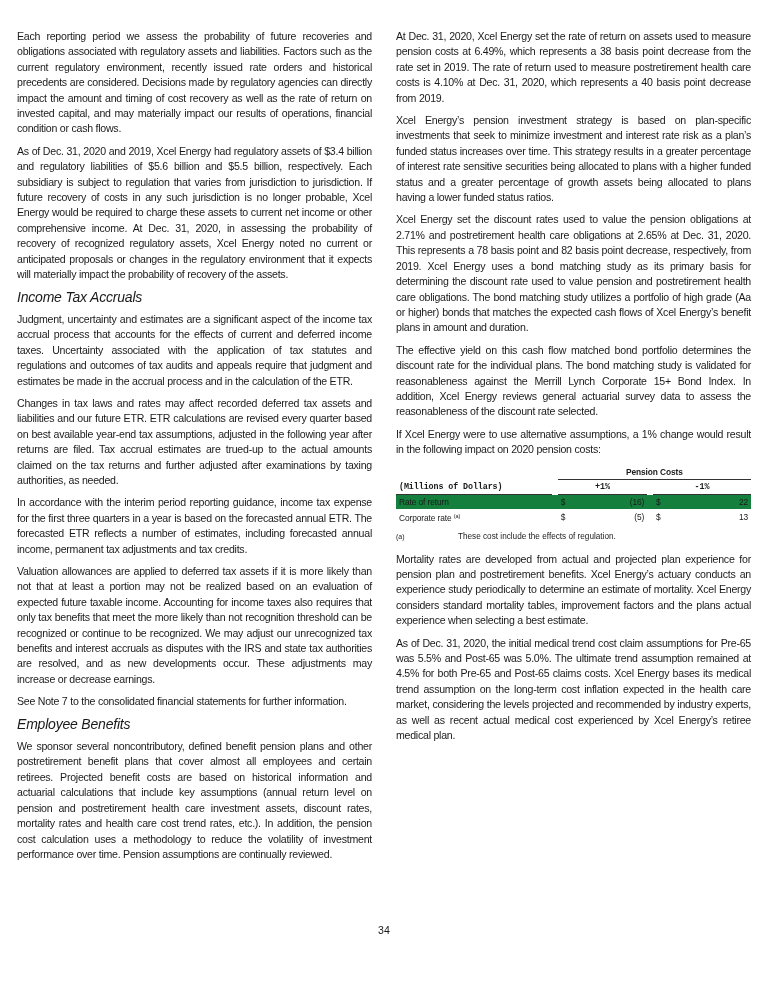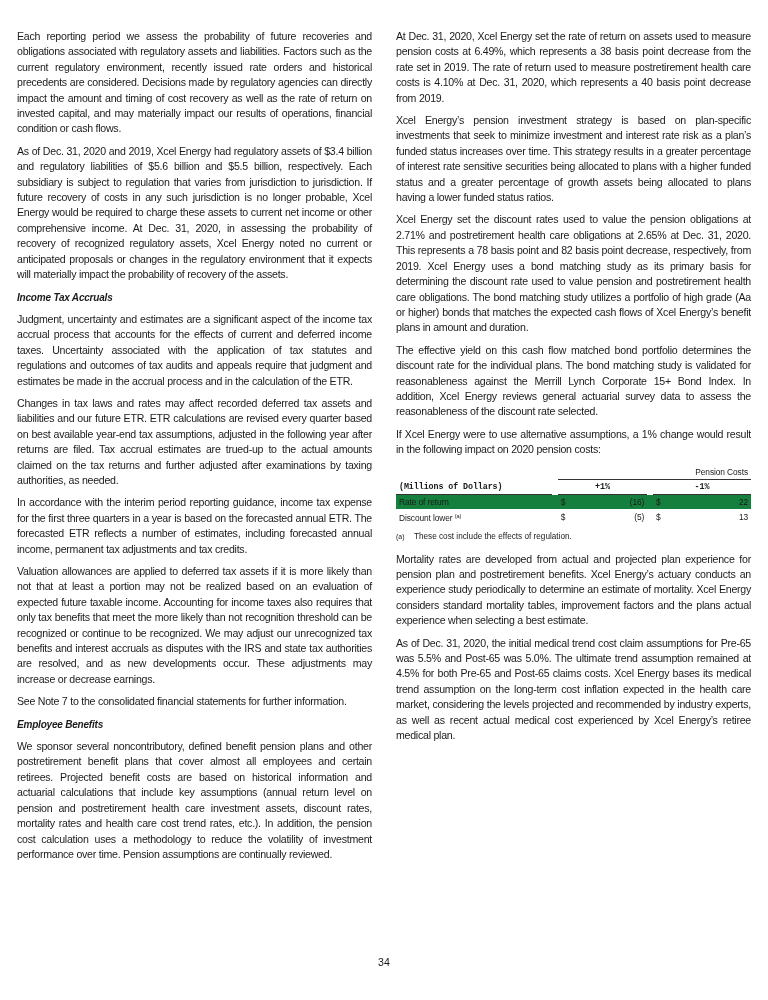--- a/index.html
+++ b/index.html
@@ -15,49 +15,49 @@
     }
     .col-left { left: 17px; }
     .col-right { left: 396px; }
     .col p {
       margin: 0 0 7px 0;
       text-align: justify;
       letter-spacing: -0.25px;
     }
     .col h3 {
       margin: 0 0 7px 0;
-      font-size: 10px; line-height: 15.4px;
-      font-weight: bold; font-style: italic;
+      font-size: 14px; line-height: 15.4px;
+      font-weight: normal; font-style: italic;
       letter-spacing: -0.2px;
     }
     .pc-table {
       margin: 4px 0 6px 0;
       width: 355px;
       border-collapse: separate;
       border-spacing: 0;
       font-size: 8.4px; line-height: 14px;
       letter-spacing: -0.1px;
     }
     .pc-table td { padding: 0 3px; white-space: nowrap; }
-    .pc-table .group-head td.group { text-align: right; font-weight: normal; border-bottom: 1.3px solid #333; }
+    .pc-table .group-head td.group { text-align: center; font-weight: bold; border-bottom: 1.3px solid #333; }
     .pc-table .col-head td { font-weight: bold; font-family: Liberation Mono, monospace; }
     .pc-table .col-head td.label { border-bottom: 1.3px solid #333; }
     .pc-table .col-head td.num-head { text-align: center; border-bottom: 1.3px solid #333; }
     .pc-table .gap { width: 6px; padding: 0; }
     .pc-table tr.shade td.cell { background: #15803d; }
     .pc-table td.cur { width: 10px; }
     .pc-table td.num { text-align: right; }
     .pc-table sup { font-size: 5.5px; vertical-align: 3px; }
     .footnote {
       display: flex; align-items: flex-start;
-      font-size: 8.2px; line-height: 12px; margin: 2px 0 9px 0;
+      font-size: 8.2px; line-height: 12px; margin: 2px 0 9px 0; gap: 44px;
     }
     .footnote .mark { width: 18px; font-size: 7px; vertical-align: top; }
     .page-number {
-      position: absolute; top: 956px; left: 0; width: 768px;
+      position: absolute; top: 924px; left: 0; width: 768px;
       text-align: center; font-size: 10.6px;
     }
   </style>
 </head>
 <body>
 
 <div class="col col-left">
   <p>Each reporting period we assess the probability of future recoveries and obligations associated with regulatory assets and liabilities. Factors such as the current regulatory environment, recently issued rate orders and historical precedents are considered. Decisions made by regulatory agencies can directly impact the amount and timing of cost recovery as well as the rate of return on invested capital, and may materially impact our results of operations, financial condition or cash flows.</p>
   <p>As of Dec. 31, 2020 and 2019, Xcel Energy had regulatory assets of $3.4 billion and regulatory liabilities of $5.6 billion and $5.5 billion, respectively. Each subsidiary is subject to regulation that varies from jurisdiction to jurisdiction. If future recovery of costs in any such jurisdiction is no longer probable, Xcel Energy would be required to charge these assets to current net income or other comprehensive income. At Dec. 31, 2020, in assessing the probability of recovery of recognized regulatory assets, Xcel Energy noted no current or anticipated proposals or changes in the regulatory environment that it expects will materially impact the probability of recovery of the assets.</p>
   <h3>Income Tax Accruals</h3>
@@ -103,21 +103,21 @@
     <tr class="shade">
       <td class="cell"><span>Rate of return</span></td>
       <td class="gap cell"></td>
       <td class="cell cur">$</td>
       <td class="cell num">(16)</td>
       <td class="gap cell"></td>
       <td class="cell cur">$</td>
       <td class="cell num">22</td>
     </tr>
     <tr>
-      <td class="cell"><span>Discount lower</span> <sup>(a)</sup></td>
+      <td class="cell"><span>Corporate rate</span> <sup>(a)</sup></td>
       <td class="gap"></td>
       <td class="cell cur">$</td>
       <td class="cell num">(5)</td>
       <td class="gap"></td>
       <td class="cell cur">$</td>
       <td class="cell num">13</td>
     </tr>
   </tbody>
     </table>
 

